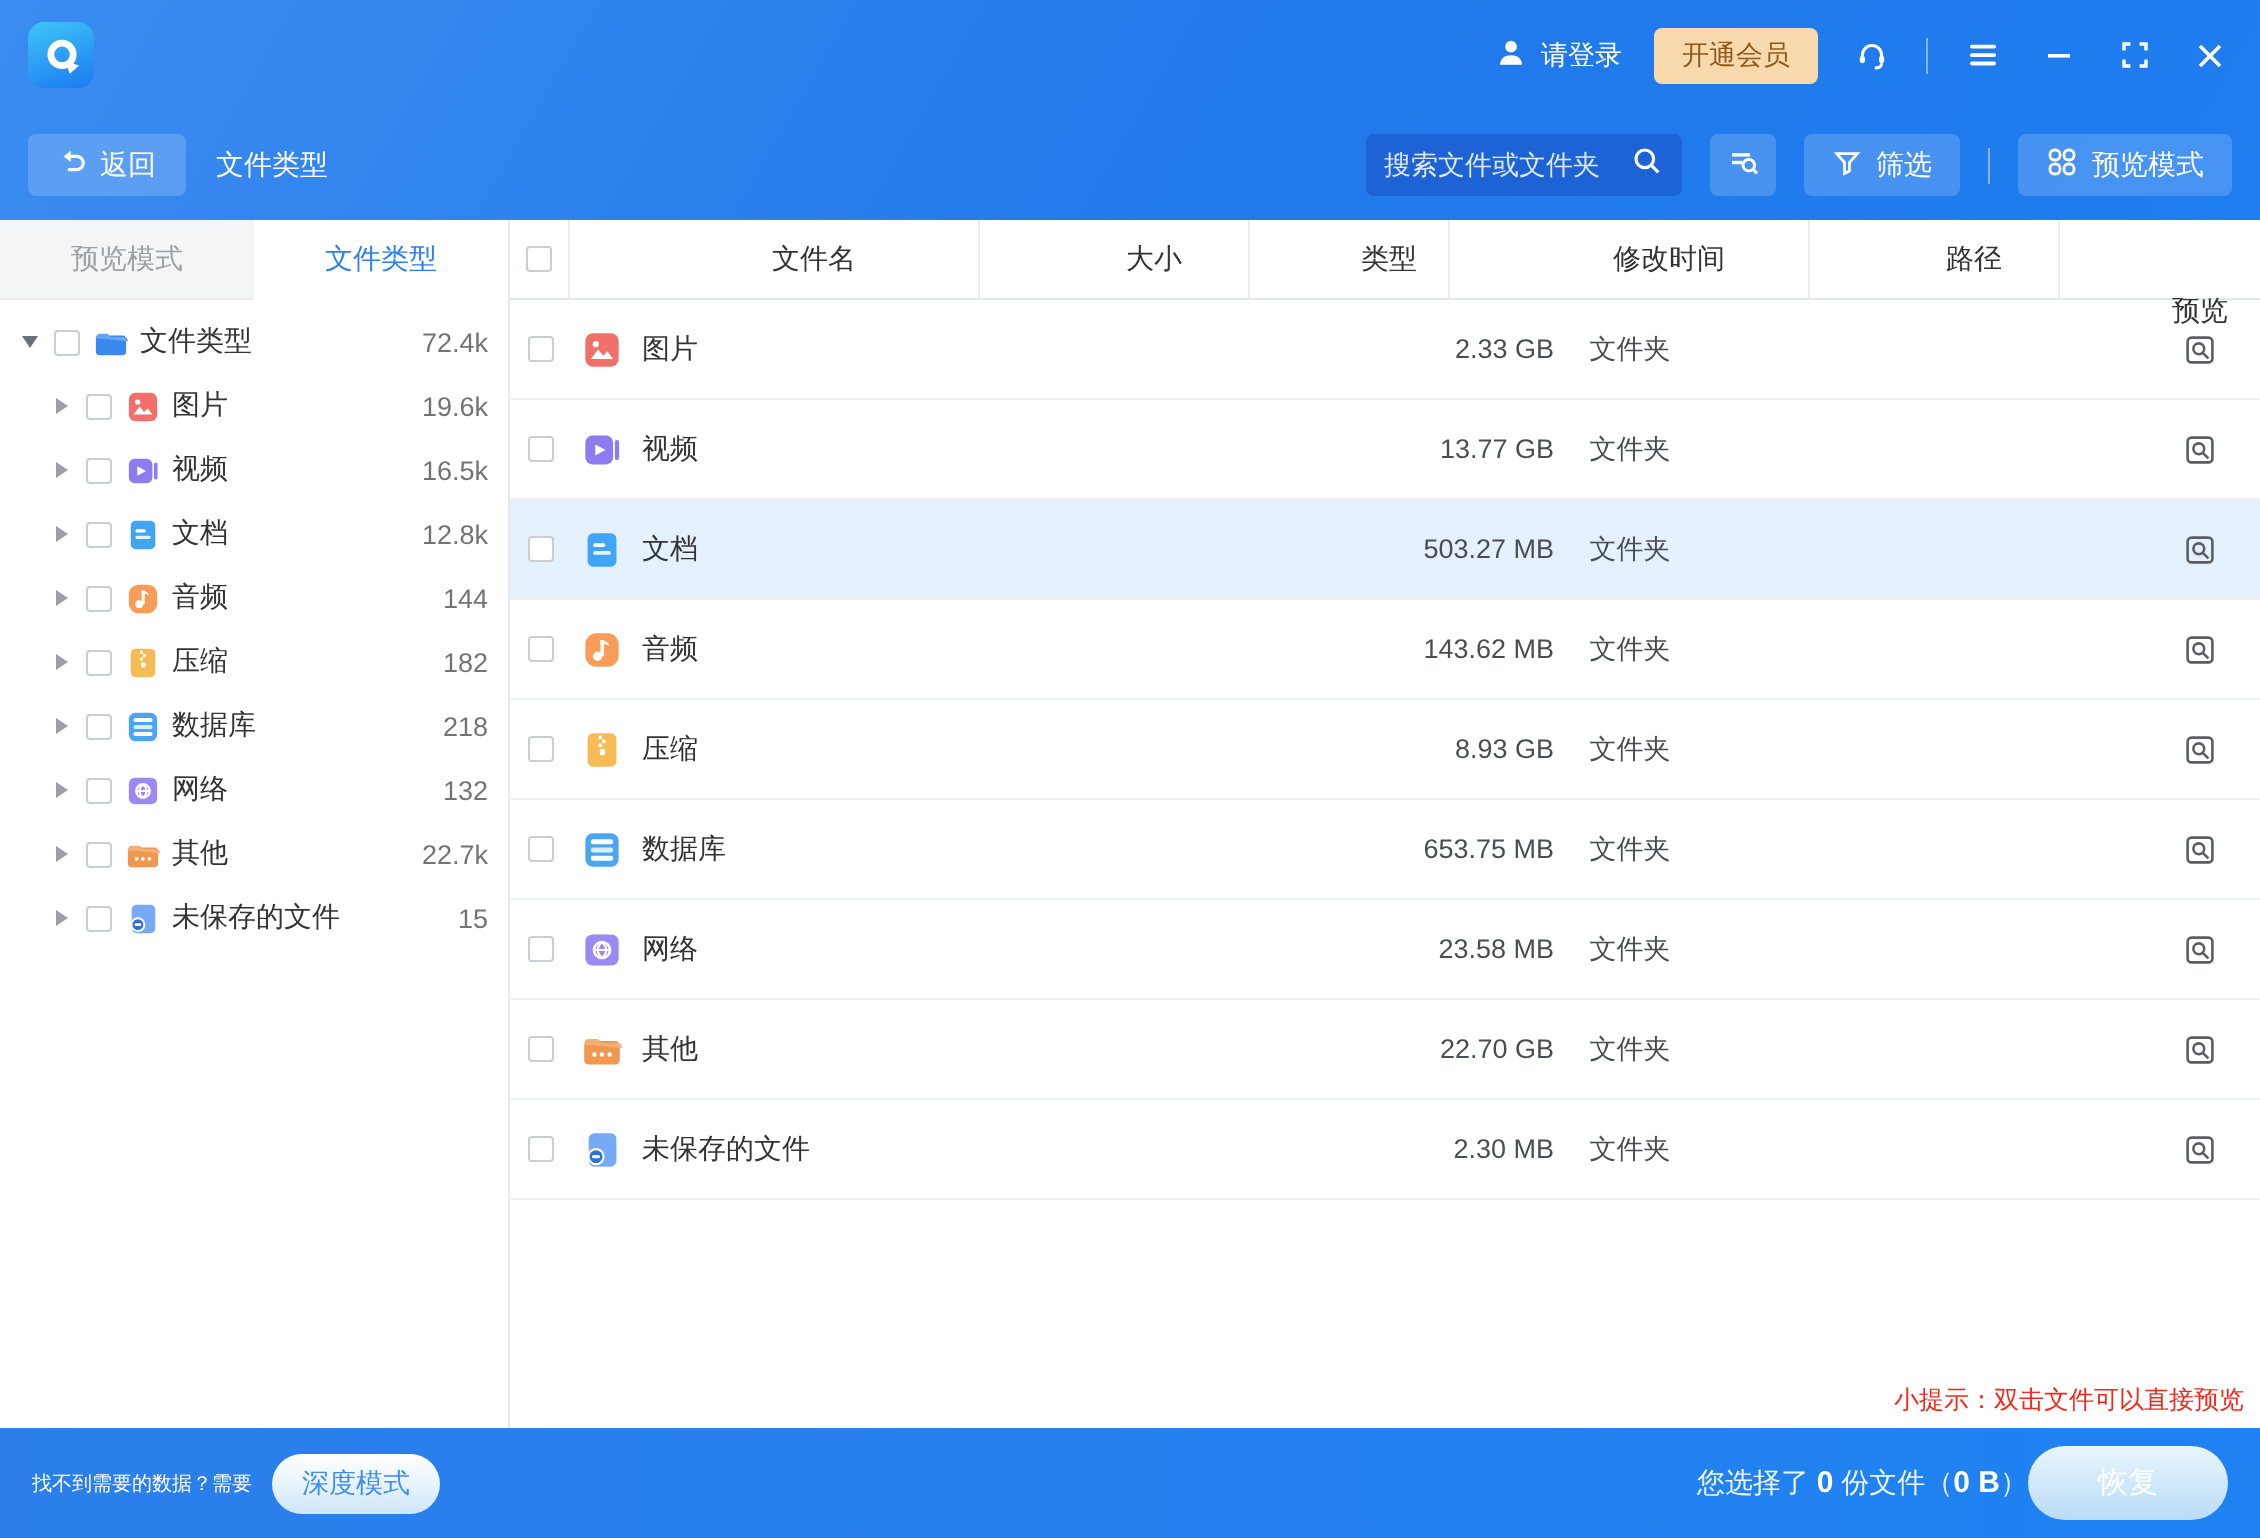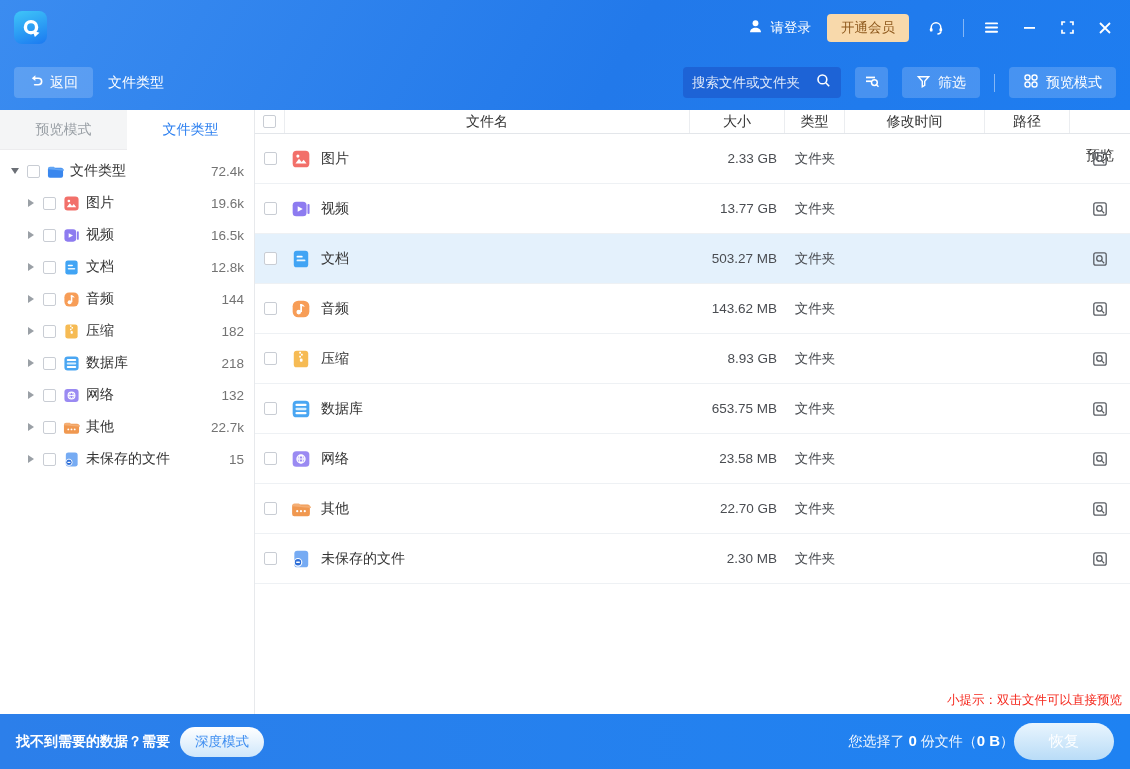--- a/index.html
+++ b/index.html
@@ -40,21 +40,21 @@
   .tw { width:13px; display:flex; justify-content:center; flex:0 0 auto; }
   .arr-down { width:0; height:0; border-left:4.5px solid transparent; border-right:4.5px solid transparent; border-top:6px solid #6b6f76; }
   .arr-right { width:0; height:0; border-top:4.5px solid transparent; border-bottom:4.5px solid transparent; border-left:6px solid #9aa0a6; }
   .cbx { width:13px; height:13px; border:1px solid #c9cdd4; border-radius:2px; background:#fff; margin:0 7px 0 6px; flex:0 0 auto; cursor:pointer; }
   .tree-item .ficon { margin-right:6px; flex:0 0 auto; }
   .tree-label { font-size:14px; color:#333; white-space:nowrap; }
   .tree-count { margin-left:auto; font-size:13.5px; color:#737373; }
 
   
   .main { flex:1; display:flex; flex-direction:column; position:relative; min-width:0; }
-  .thead { height:24px; display:flex; align-items:stretch; border-bottom:1px solid #e3e6ea; flex:0 0 auto; }
+  .thead { height:40px; display:flex; align-items:stretch; border-bottom:1px solid #e3e6ea; flex:0 0 auto;gap:40px; }
   .th { display:flex; align-items:center; justify-content:center; font-size:14px; color:#333; border-right:1px solid #ebedf0; }
   .th:last-child { border-right:none;margin-top:46px; }
   .col-cb { width:30px; flex:0 0 auto; }
   .col-name { flex:1; }
   .col-size { width:95px; flex:0 0 auto; }
   .col-type { width:60px; flex:0 0 auto; }
   .col-time { width:140px; flex:0 0 auto; }
   .col-path { width:85px; flex:0 0 auto; }
   .col-prev { width:60px; flex:0 0 auto; }
   .trow { height:50px; display:flex; align-items:center; border-bottom:1px solid #eef1f4; cursor:default; }
@@ -64,21 +64,21 @@
   .td.col-name { gap:10px; padding-left:6px; }
   .name-text { font-size:14px; color:#333; }
   .td.col-size { justify-content:flex-end; padding-right:8px; font-size:13.5px; color:#4a4d52; }
   .td.col-type { justify-content:center; font-size:13.5px; color:#4a4d52; }
   .td.col-prev { justify-content:center; }
   .prev-btn { background:none; border:none; cursor:pointer; display:flex; padding:2px; }
   .tip { position:absolute; right:8px; bottom:5px; font-size:12.5px; color:#f5271c; }
 
   
   .footer { height:55px; flex:0 0 auto; background:linear-gradient(90deg,#2c7fea,#1e82f2); display:flex; align-items:center; padding:0 16px; color:#fff; }
-  .foot-q { font-size:14px; font-weight:bold; }
+  .foot-q { font-size:10px; font-weight:normal; }
   .deep-btn { margin-left:10px; background:linear-gradient(180deg,#ffffff,#cfe7fb); color:#3d8df0; border:none; font-size:13.5px; padding:6px 15px; border-radius:15px; cursor:pointer; }
   .foot-right { margin-left:auto; display:flex; align-items:center; }
   .sel-text { font-size:14px; color:rgba(255,255,255,.92); }
   .sel-text b { color:#fff; font-size:15px; font-weight:bold; }
   .recover-btn { width:100px; height:37px; border:none; border-radius:19px; background:linear-gradient(180deg,#e9f5fe,#b9dcf7); color:#fdfeff; font-size:15px; cursor:pointer; }
 </style>
 </head>
 <body>
 
 <div class="app">

